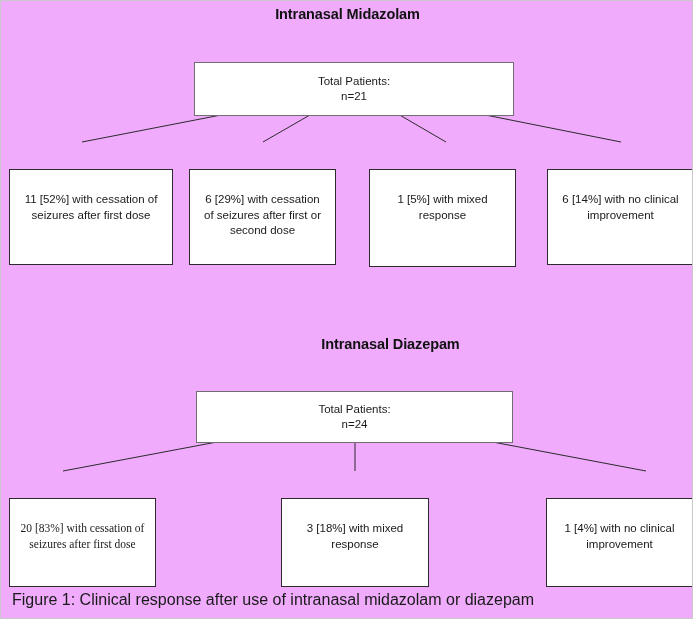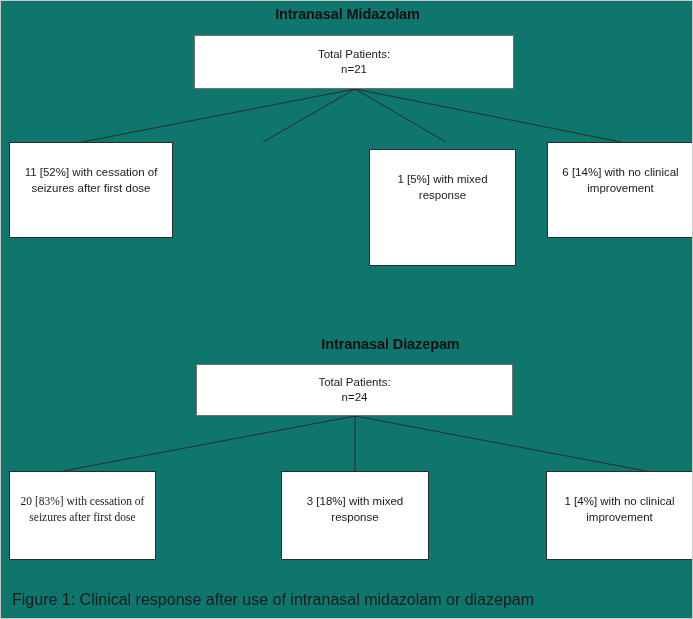--- a/index.html
+++ b/index.html
@@ -7,21 +7,21 @@
     padding: 0;
     background: #ffffff;
   }
   body {
     font-family: "Liberation Sans", sans-serif;
   }
   .page {
     position: relative;
     width: 693px;
     height: 619px;
-    background: #0f766e;
+    background: #f0abfc;
     border: 1px solid #c8c8c8;
     box-sizing: border-box;
     overflow: hidden;
   }
   .figure-title {
     position: absolute;
     text-align: center;
     font-size: 14.5px;
     font-weight: bold;
     color: #111111;
@@ -34,20 +34,21 @@
     border: 1px solid #6f6f6f;
     background: #ffffff;
     display: flex;
     align-items: center;
     justify-content: flex-start;
     text-align: center;
     color: #1a1a1a;
     font-size: 11.5px;
     line-height: 15.5px;
     padding: 0 9px;
+    margin-top: 27px;
   }
   .node.root {
     border-color: #6f6f6f;
   }
   .node.leaf {
     border-color: #2b2b2b;
     align-items: flex-start;
   }
   .node.leaf .node-text {
     margin-top: 22px;
@@ -97,22 +98,25 @@
 
   <div class="node root" style="left:193px; top:34px; width:320px; height:54px;">
     <span class="node-text">Total Patients:
 n=21</span>
   </div>
 
   <div class="node leaf" style="left:8px; top:141px; width:164px; height:96px;">
     <span class="node-text">11 [52%] with cessation of seizures after first dose</span>
   </div>
 
+  <div class="node leaf" style="left:188px; top:141px; width:147px; height:96px;">
+    <span class="node-text">6 [29%] with cessation of seizures after first or second dose</span>
+  </div>
 
-  <div class="node leaf" style="left:368px; top:148px; width:147px; height:117px;">
+  <div class="node leaf" style="left:368px; top:141px; width:147px; height:98px;">
     <span class="node-text">1 [5%] with mixed response</span>
   </div>
 
   <div class="node leaf" style="left:546px; top:141px; width:147px; height:96px;">
     <span class="node-text">6 [14%] with no clinical improvement</span>
   </div>
 
   <div class="figure-title" style="left:0; top:335px; width:693px;margin-left:43px;">Intranasal Diazepam</div>
 
   <div class="node root" style="left:195px; top:363px; width:317px; height:52px;">

